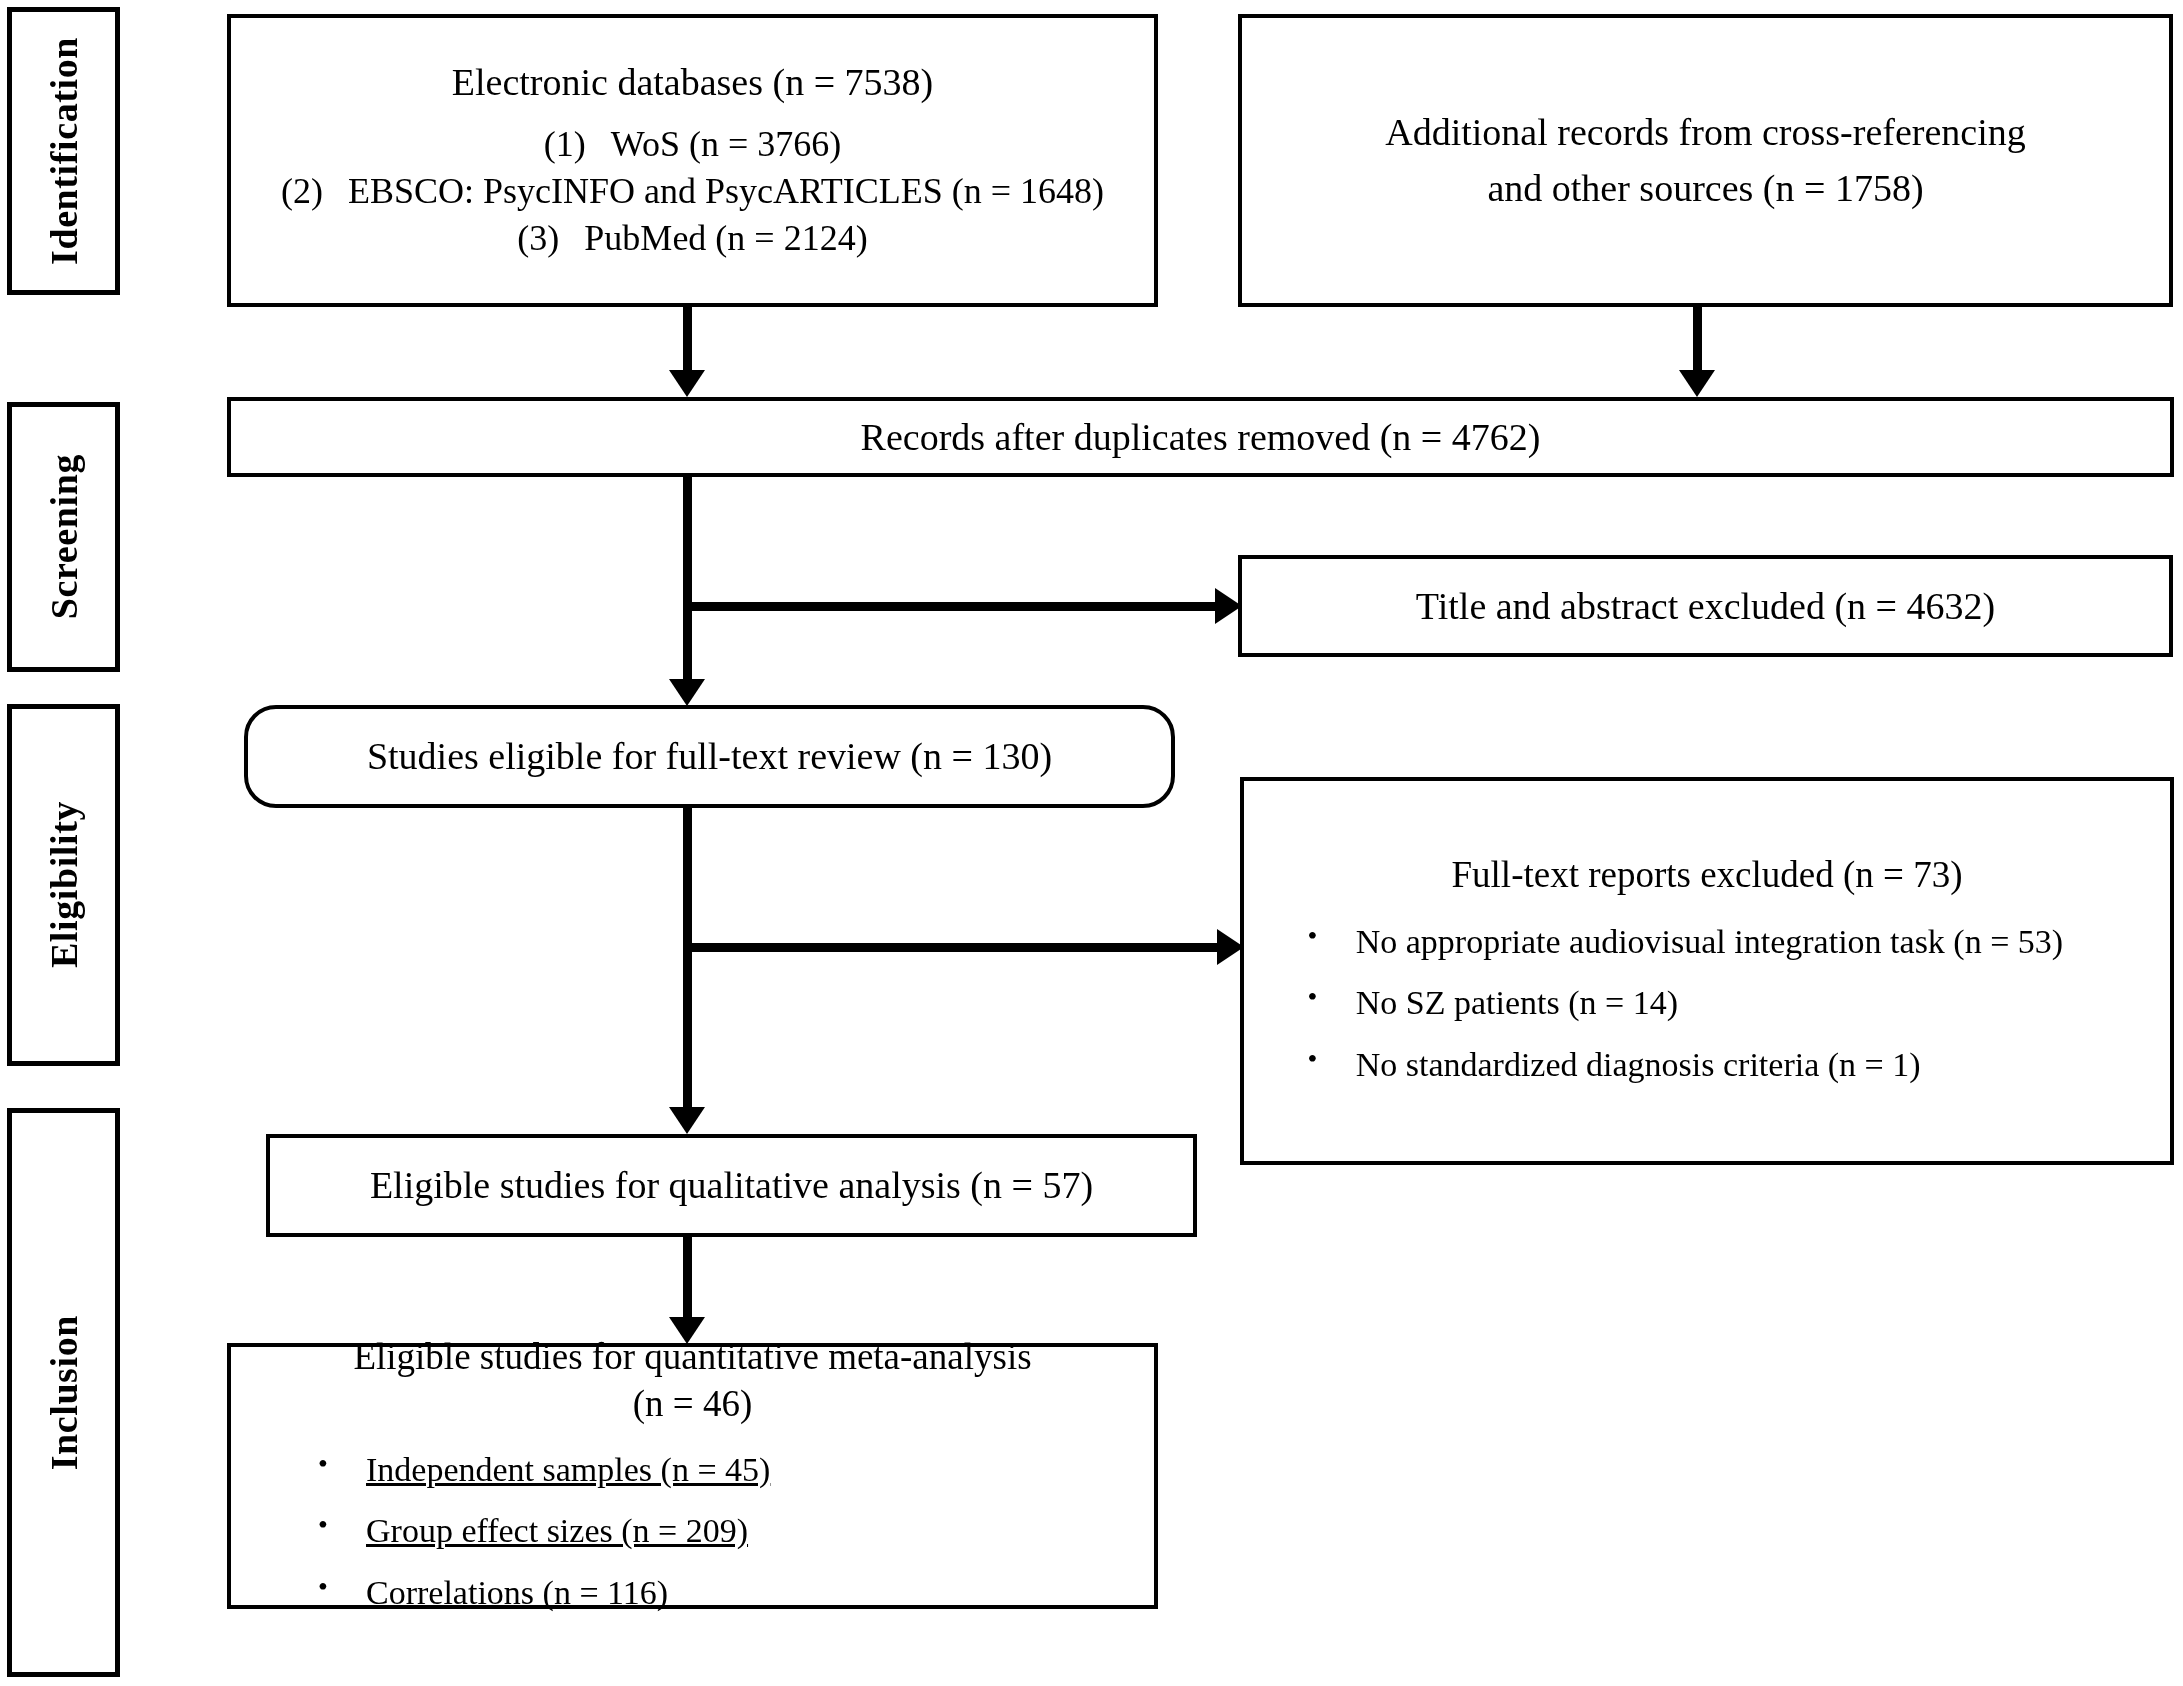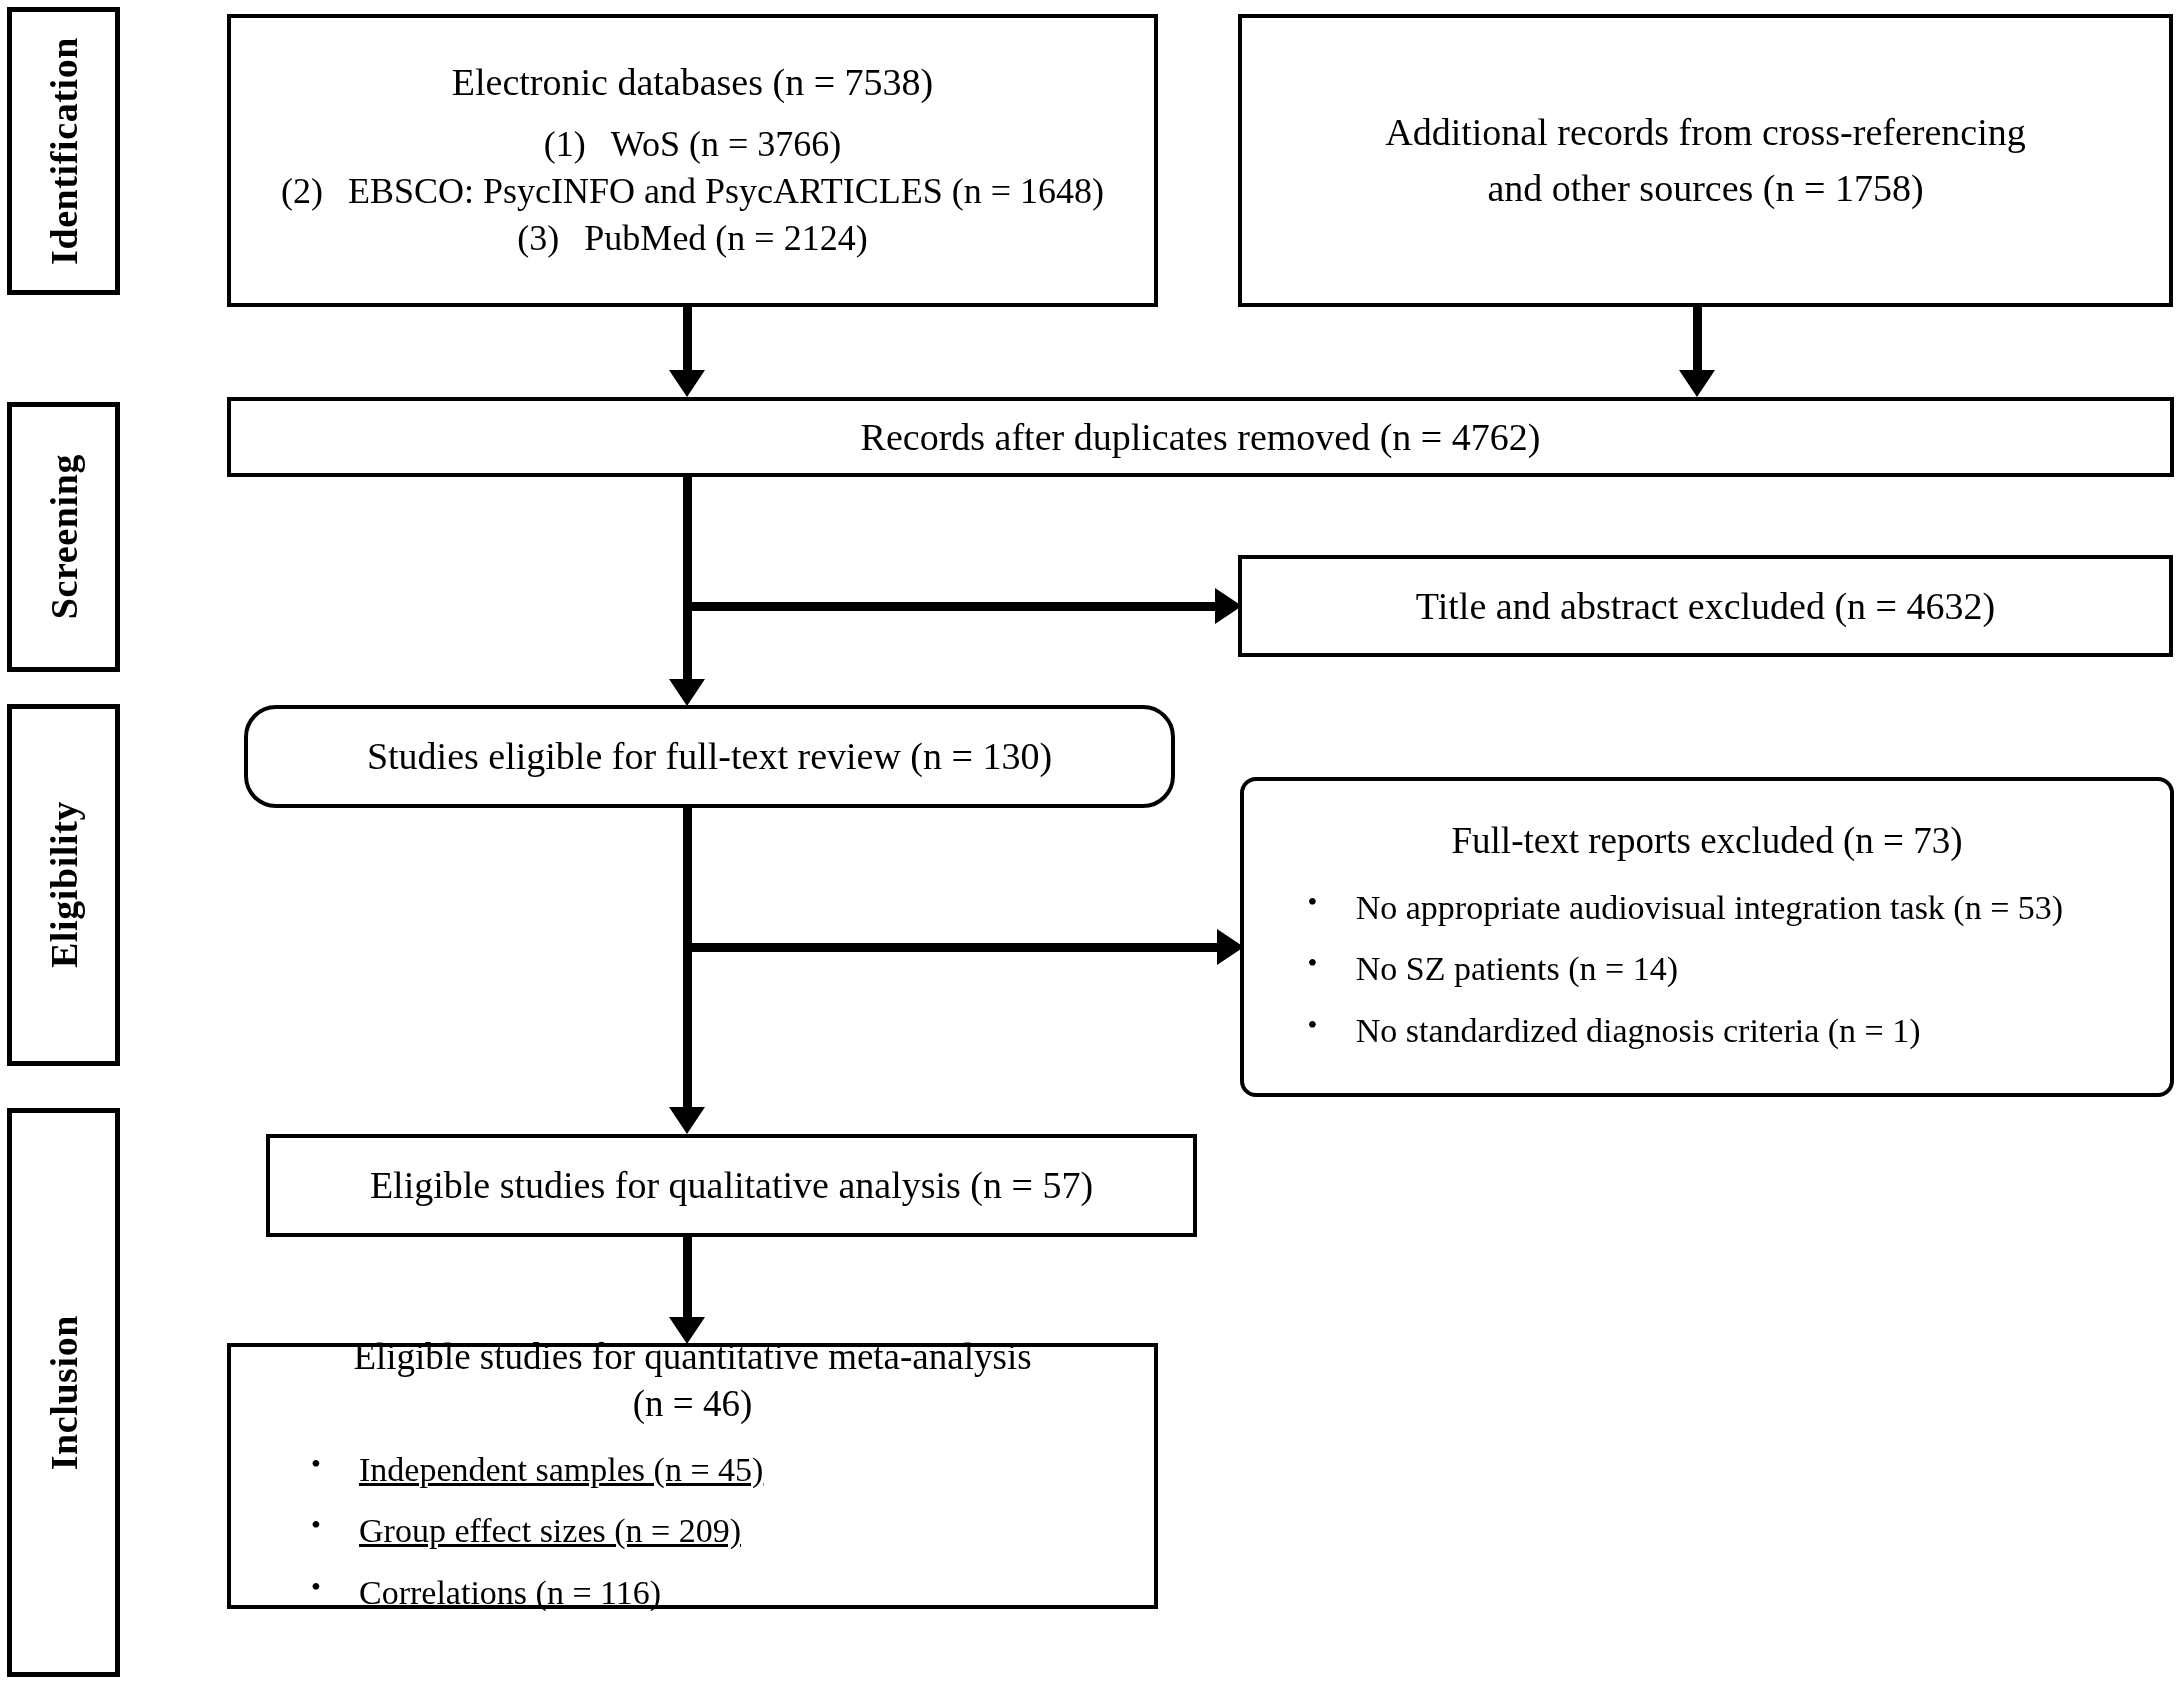--- a/index.html
+++ b/index.html
@@ -163,37 +163,37 @@
   <div class="box" style="left:244px; top:705px; width:931px; height:103px; padding:0 18.4px;border-radius:32px;">
     <div class="ctr">Studies eligible for full-text review (n = 130)</div>
   </div>
 
   <div class="vline" style="left:683px; top:808px; width:8.6px; height:307px;"></div>
   <div class="arrow-down" style="left:669px; top:1107px;"></div>
 
   <div class="hline" style="left:687px; top:943px; width:543px; height:8.6px;"></div>
   <div class="arrow-right" style="left:1217px; top:929px;"></div>
 
-  <div class="box" style="left:1240px; top:777px; width:934px; height:320px; padding:14.7px 14.7px;border-radius:16px;">
+  <div class="box" style="left:1240px; top:777px; width:934px; height:388px; padding:14.7px 14.7px;">
     <div class="hdr">Full-text reports excluded (n = 73)</div>
     <ul class="bullets">
       <li>No appropriate audiovisual integration task (n = 53)</li>
       <li>No SZ patients (n = 14)</li>
       <li>No standardized diagnosis criteria (n = 1)</li>
     </ul>
   </div>
 
   <div class="box" style="left:227px; top:1134px; width:931px; height:103px; padding:0 24px;margin-left:39px;">
     <div class="ctr">Eligible studies for qualitative analysis (n = 57)</div>
   </div>
 
   <div class="vline" style="left:683px; top:1237px; width:8.6px; height:85px;"></div>
   <div class="arrow-down" style="left:669px; top:1317px;"></div>
 
-  <div class="box" style="left:227px; top:1343px; width:931px; height:266px; padding:17px 16px;">
+  <div class="box" style="left:227px; top:1343px; width:931px; height:266px; padding:17px 23px;">
     <div class="hdr" style="margin-bottom:0;">Eligible studies for quantitative meta-analysis</div>
     <div class="hdr">(n = 46)</div>
     <div style="height:14.7px"></div>
     <ul class="bullets" style="padding-left:59px;text-decoration:underline;">
       <li>Independent samples (n = 45)</li>
       <li>Group effect sizes (n = 209)</li>
       <li>Correlations (n = 116)</li>
     </ul>
   </div>
 

